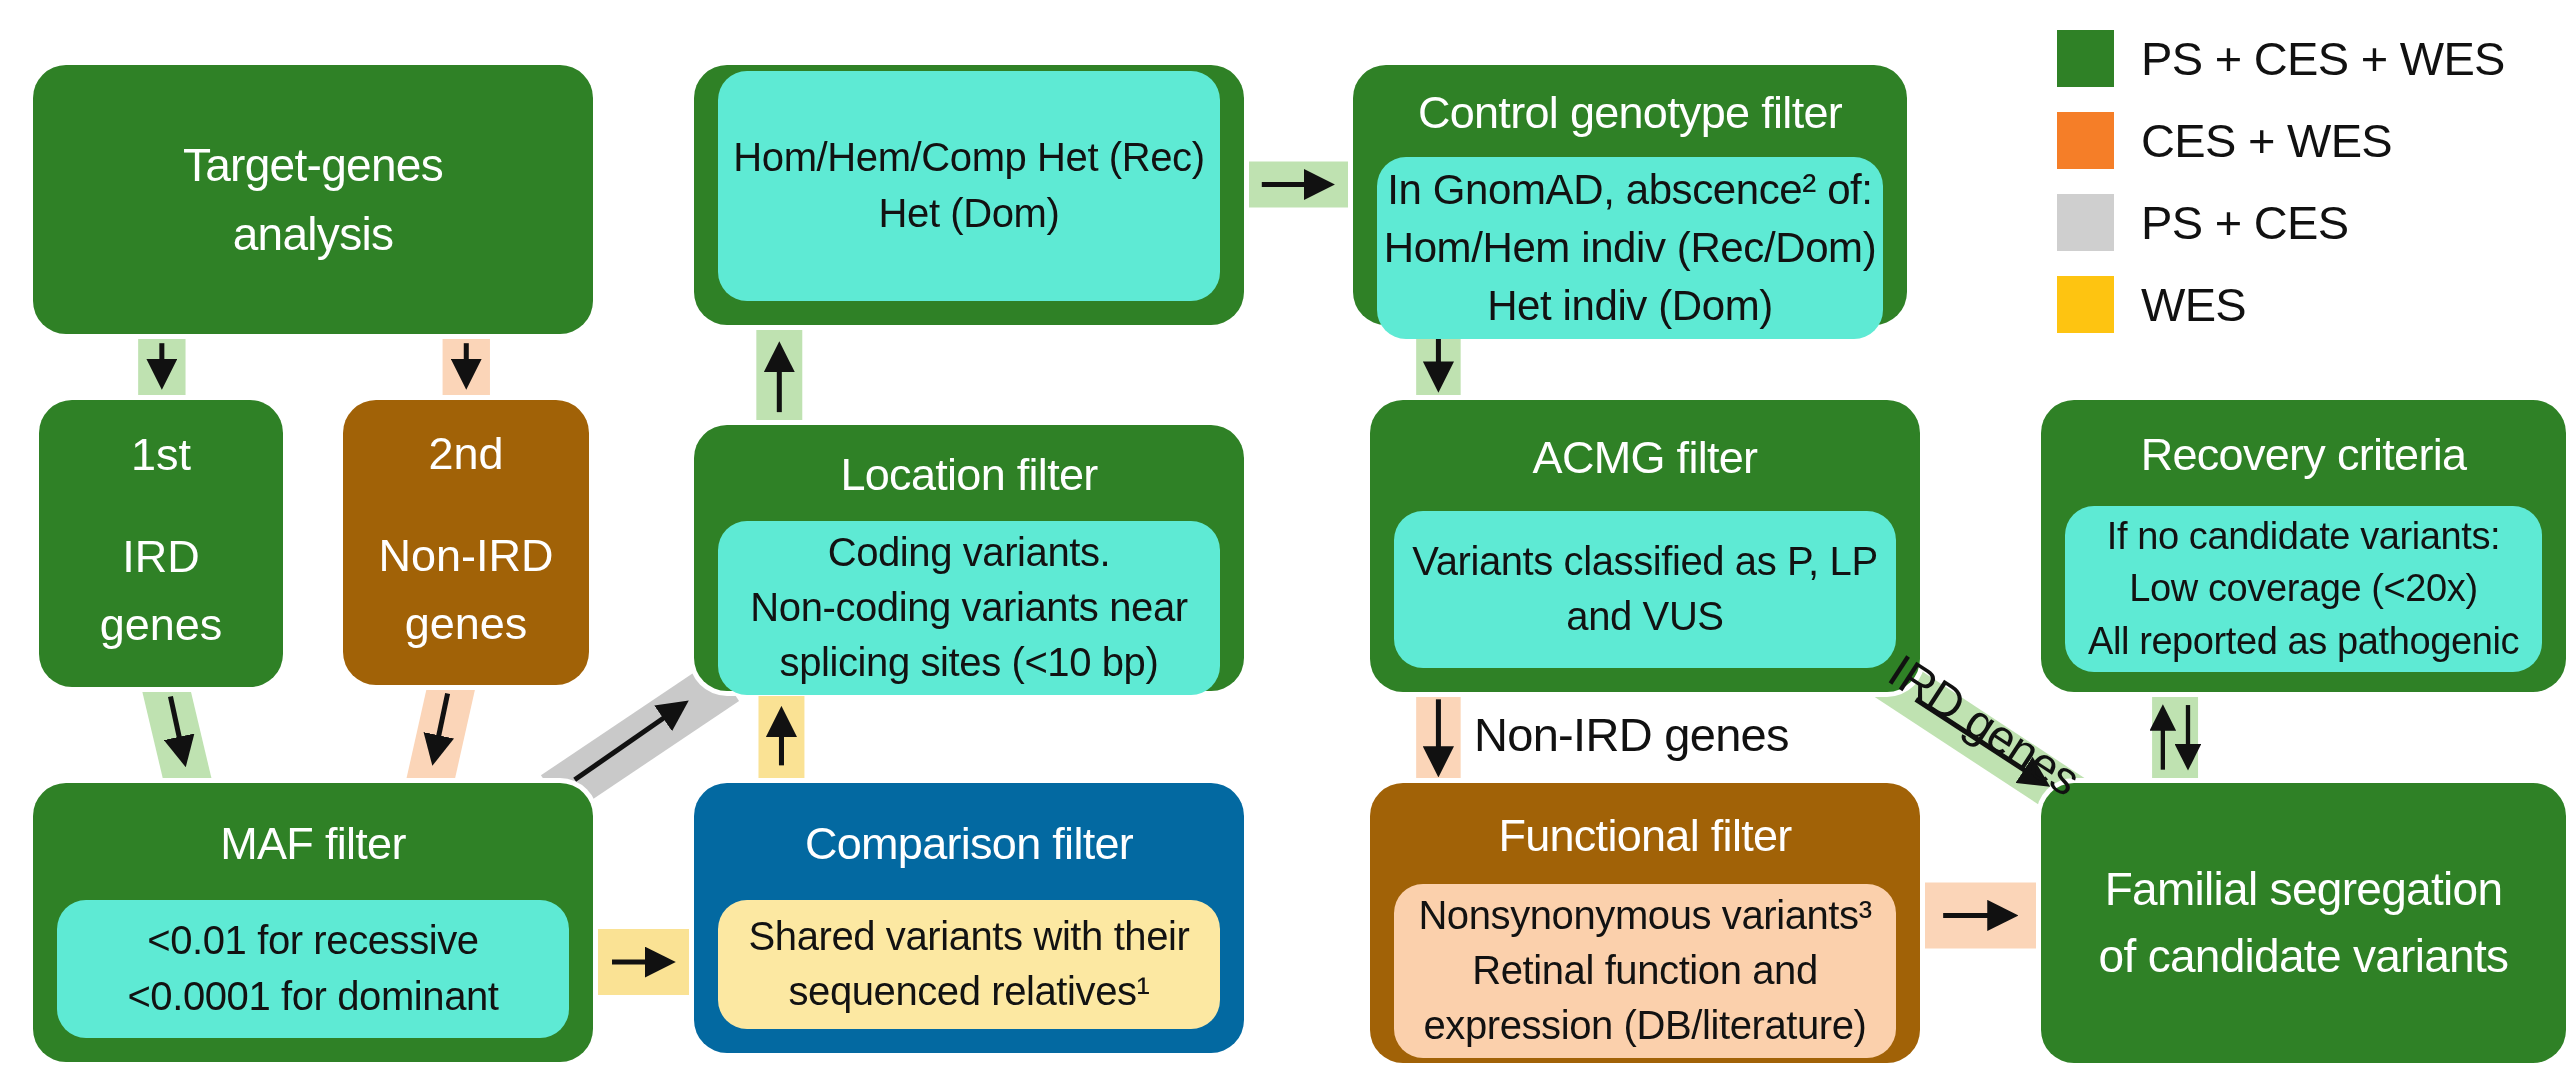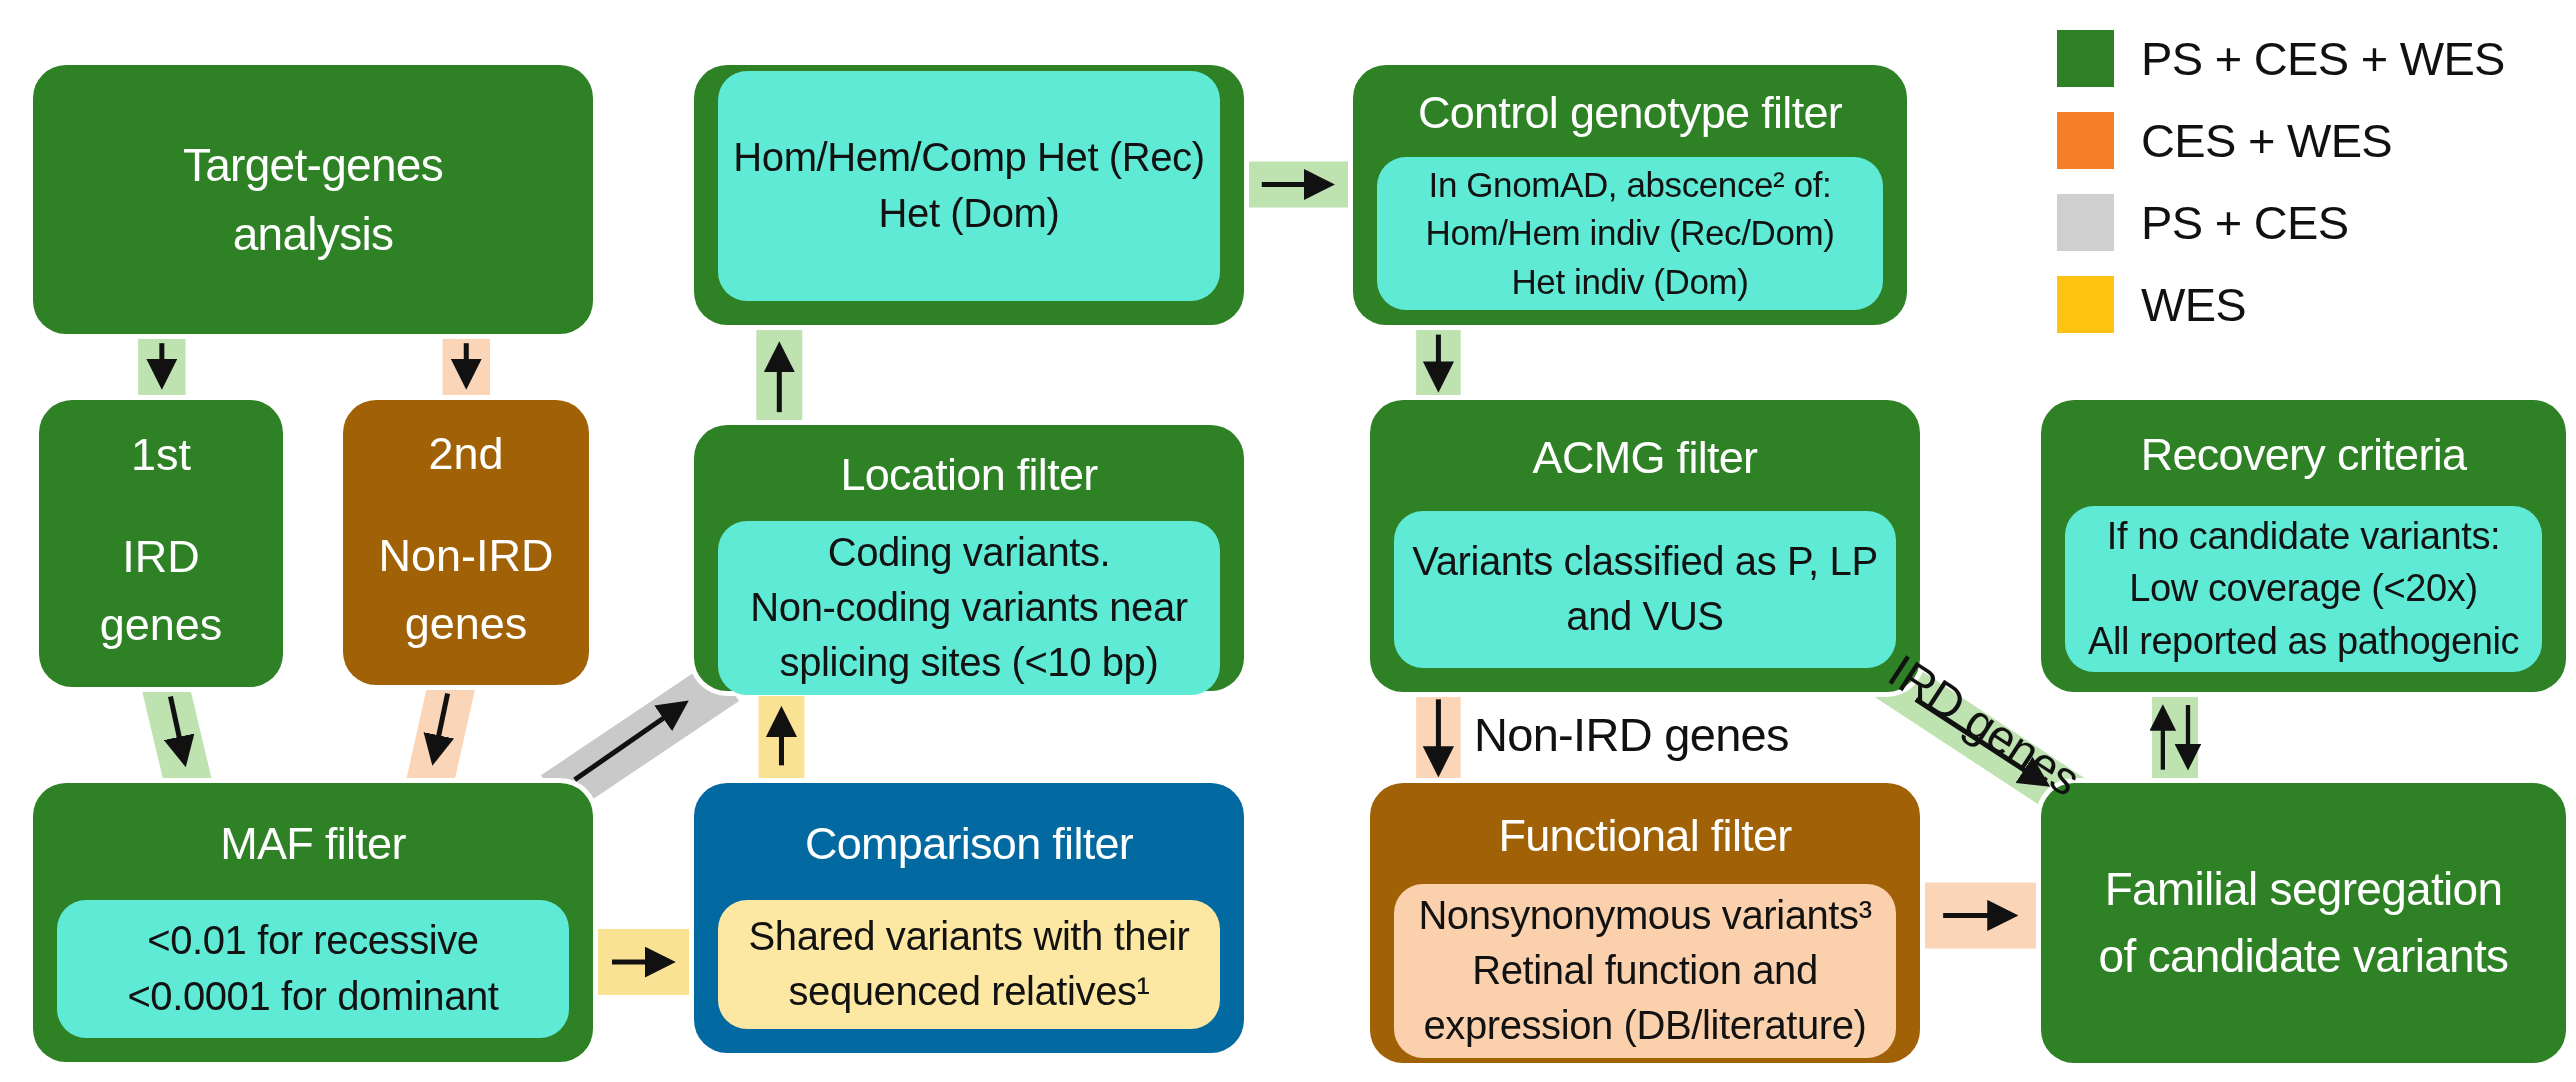--- a/index.html
+++ b/index.html
@@ -178,21 +178,21 @@
     <div class="box-title" style="min-height:101px">Comparison filter</div>
     <div class="inner light-yellow">
       <div class="box-body">Shared variants with their
 sequenced relatives¹</div>
     </div>
   </div>
 
   <div class="box green" style="left:1353px;top:65px;width:554px;height:260px">
     <div class="box-title" style="min-height:76px">Control genotype filter</div>
     <div class="inner light-green" style="margin-bottom:17px">
-      <div class="box-body" style="font-size:35px">In GnomAD, abscence² of:
+      <div class="box-body" style="font-size:42px">In GnomAD, abscence² of:
 Hom/Hem indiv (Rec/Dom)
 Het indiv (Dom)</div>
     </div>
   </div>
 
   <div class="box green" style="left:1370px;top:400px;width:550px;height:292px">
     <div class="box-title" style="min-height:95px">ACMG filter</div>
     <div class="inner light-green">
       <div class="box-body">Variants classified as P, LP
 and VUS</div>

